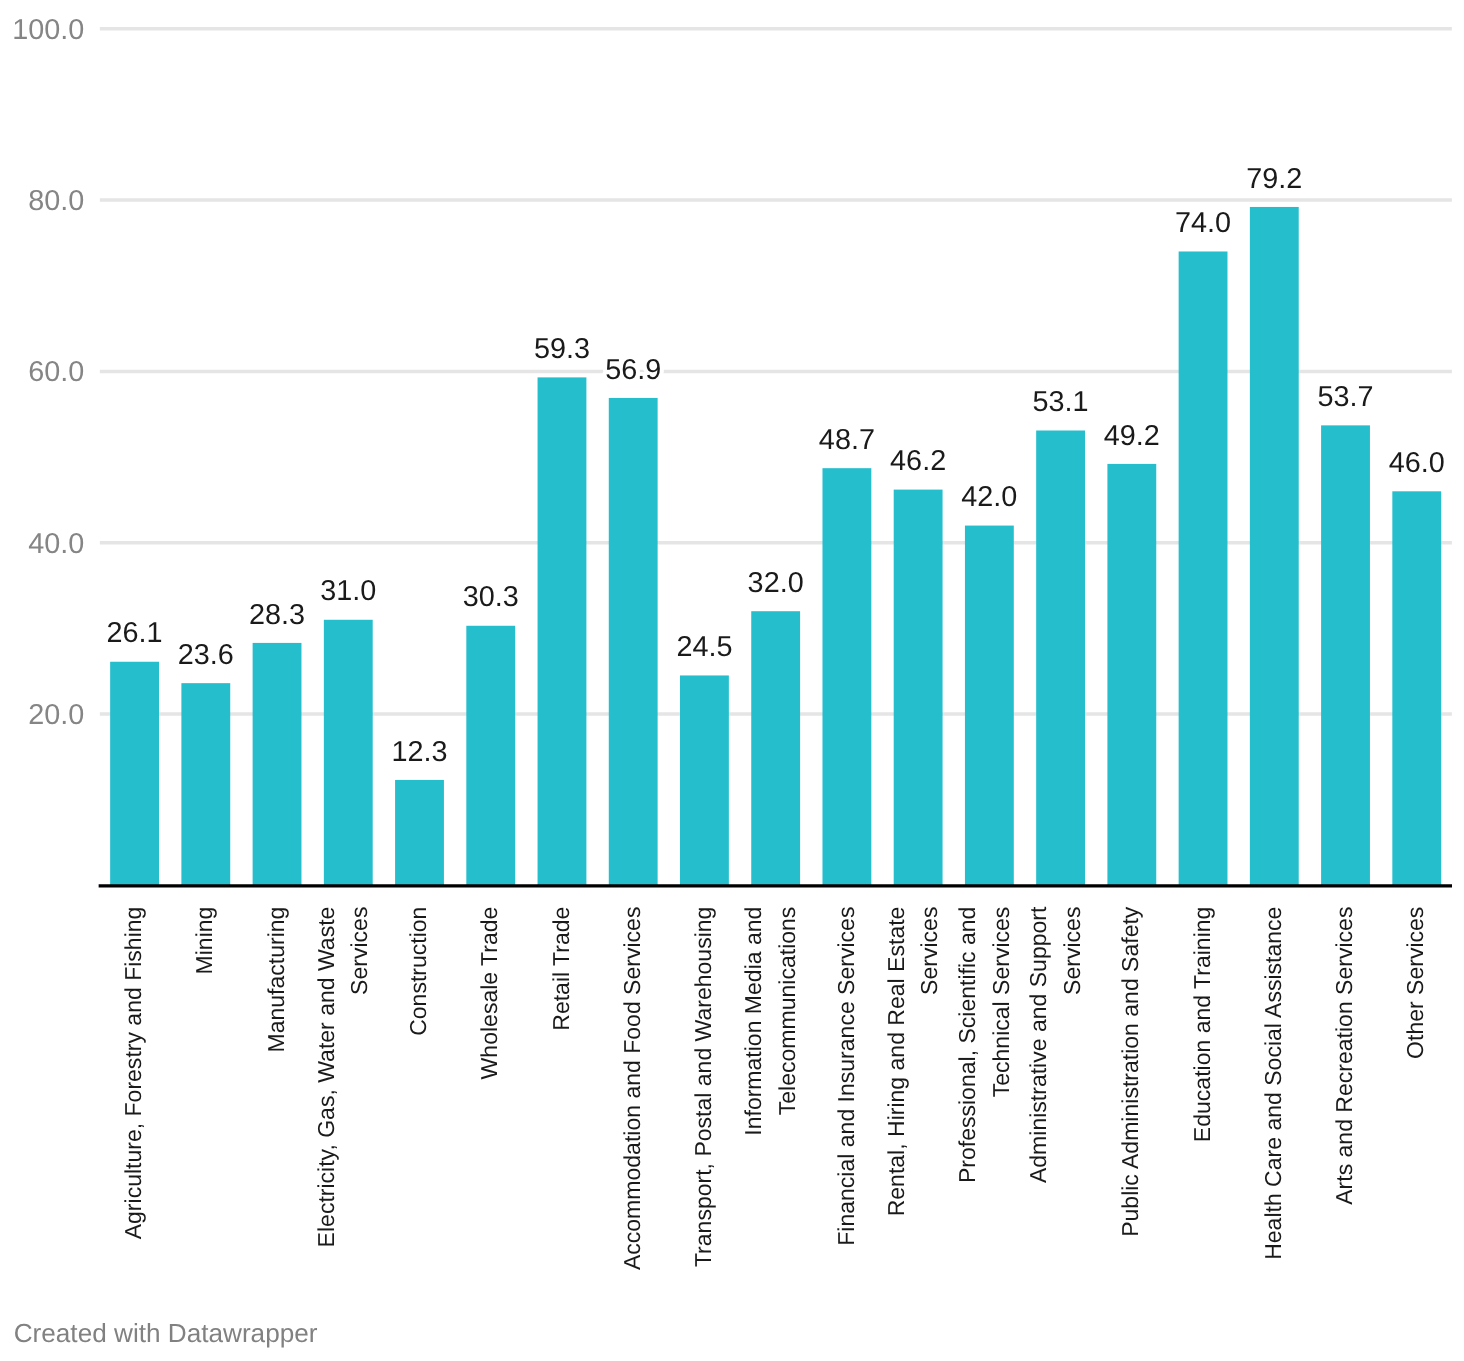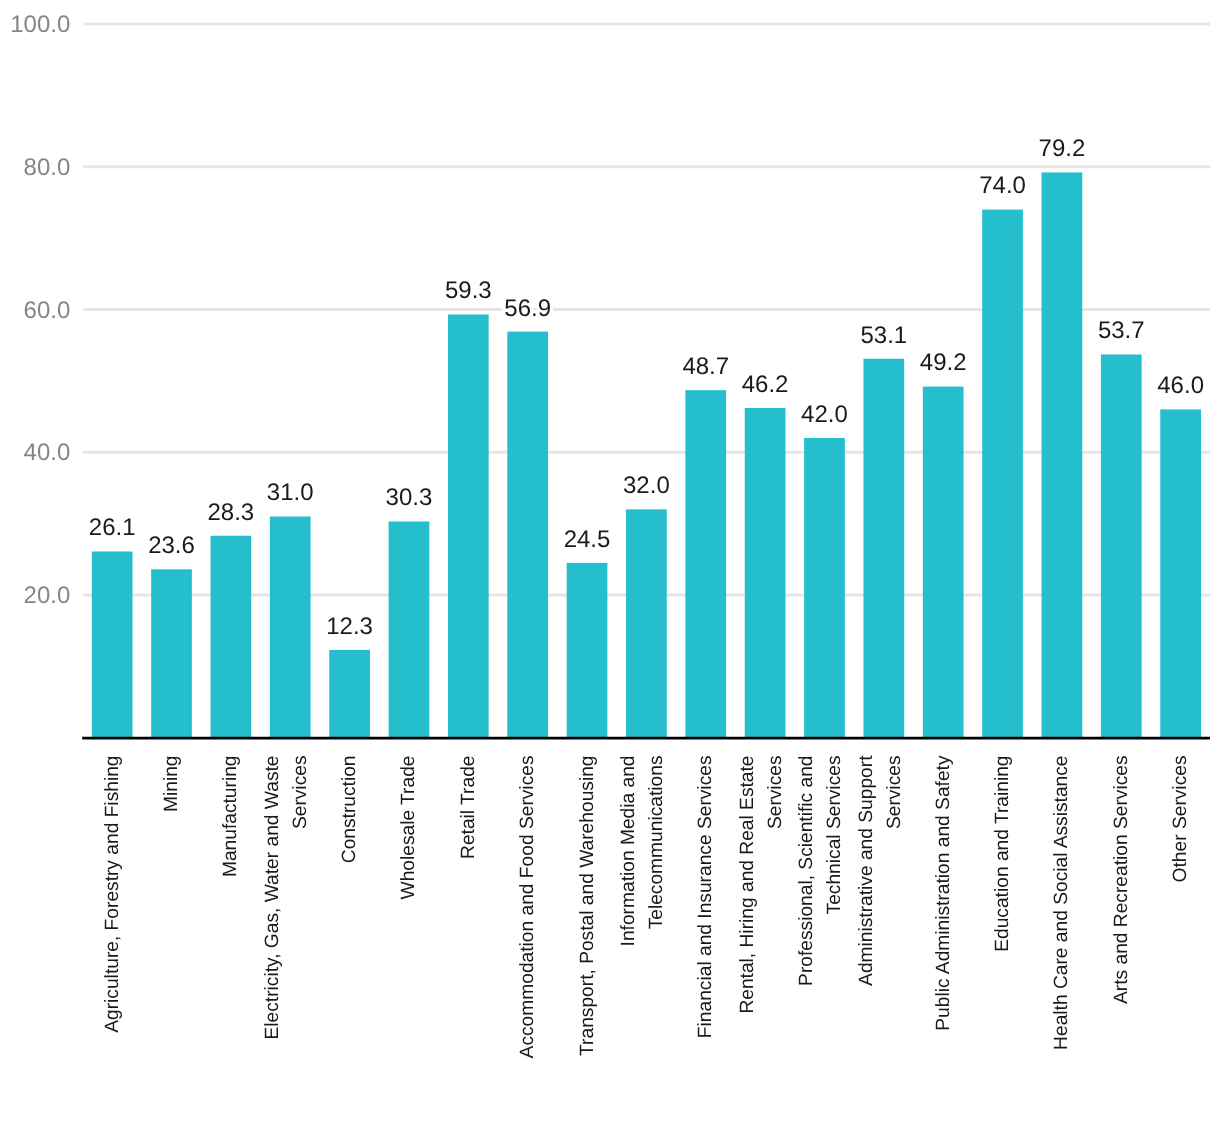--- a/index.html
+++ b/index.html
@@ -185,13 +185,14 @@
           <text x="0" y="0" class="cat-label" transform="translate(1067.4099999999999 755.5) rotate(-90)" fill="#1a1a1a">Health Care and Social Assistance</text>
         </g>
         <g>
           <text x="0" y="0" class="cat-label" transform="translate(1126.77 755.5) rotate(-90)" fill="#1a1a1a">Arts and Recreation Services</text>
         </g>
         <g>
           <text x="0" y="0" class="cat-label" transform="translate(1186.1299999999999 755.5) rotate(-90)" fill="#1a1a1a">Other Services</text>
         </g>
       </g>
   </svg>
+  <div class="footer-credit" style="color: rgb(129, 129, 129);">Created with Datawrapper</div>
 </div>
 
 </body></html>

